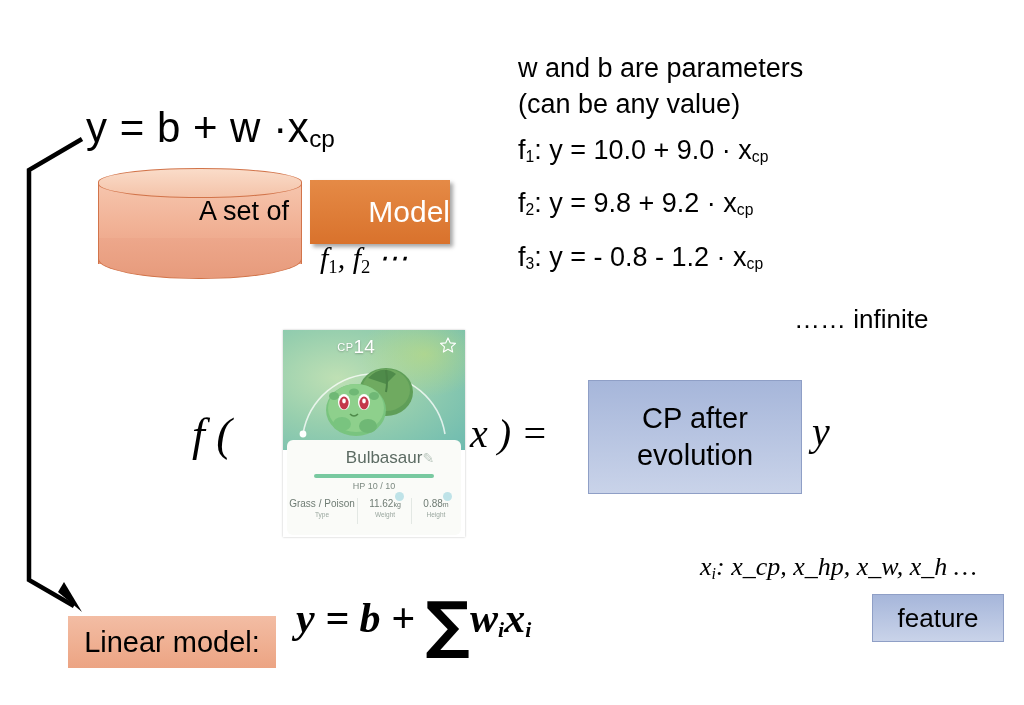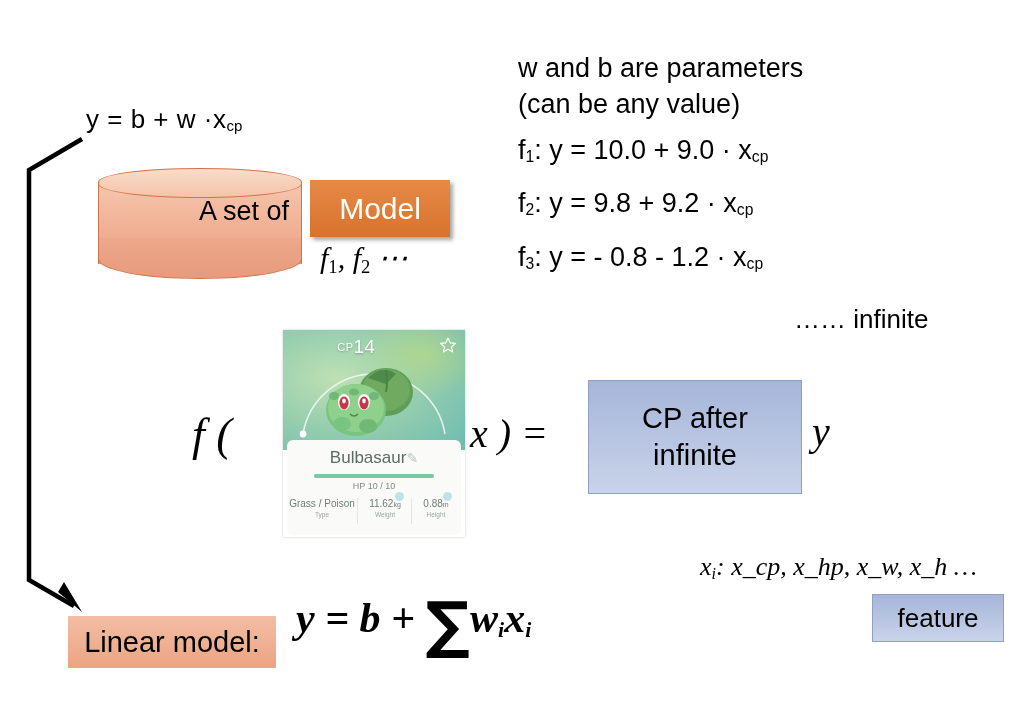--- a/index.html
+++ b/index.html
@@ -4,42 +4,42 @@
 <style>
   html,body{margin:0;padding:0;background:#fff;}
   body{width:1024px;height:705px;position:relative;overflow:hidden;
        font-family:"Liberation Sans",sans-serif;color:#000;}
   .stage{position:absolute;left:0;top:0;width:1024px;height:705px;}
   .abs{position:absolute;}
   .sans{font-family:"Liberation Sans",sans-serif;}
   .math{font-family:"Liberation Serif",serif;font-style:italic;}
 
   
-  #top-formula{left:86px;top:104px;font-size:26px;letter-spacing:.5px;white-space:nowrap;text-align:right;}
+  #top-formula{left:86px;top:104px;font-size:42px;letter-spacing:.5px;white-space:nowrap;text-align:right;}
   #top-formula sub{font-size:.58em;vertical-align:-.22em;letter-spacing:0;}
 
   
   #cylinder{left:98px;top:168px;width:204px;height:110px;}
   #cyl-body{position:absolute;left:0;top:14px;width:202px;height:82px;
     background:linear-gradient(to bottom,#f6c6ae 0%,#f1b195 55%,#eaa184 100%);
     border-left:1.5px solid #d2744a;border-right:1.5px solid #d2744a;}
   #cyl-bottom{position:absolute;left:0;top:70px;width:202px;height:40px;
     border:1.5px solid #d2744a;border-top:none;border-radius:0 0 101px 101px/0 0 20px 20px;
     background:linear-gradient(to bottom,#eda78b,#e79b7c);}
   #cyl-top{position:absolute;left:0;top:0;width:202px;height:28px;
     border:1.5px solid #d2744a;border-radius:101px/14px;
     background:linear-gradient(to bottom,#fadcc9,#f4c3a9);}
   #cyl-label{position:absolute;left:16px;top:26px;width:204px;text-align:center;
     font-size:27px;line-height:34px;padding-left:28px;}
 
   
-  #model-box{left:310px;top:180px;width:140px;height:57px;
+  #model-box{left:310px;top:180px;width:140px;height:64px;
     background:linear-gradient(to bottom,#e58a46,#d9722c);
     box-shadow:3px 3px 4px rgba(0,0,0,.35);
-    display:flex;align-items:center;justify-content:center;
+    display:flex;align-items:center;justify-content:flex-end;
     color:#fff;font-size:30px;}
   #model-fs{left:320px;top:240px;font-size:30px;}
   #model-fs sub{font-size:.62em;vertical-align:-.25em;font-style:normal;}
 
   
   #params{left:518px;top:50px;font-size:27px;line-height:36px;white-space:nowrap;}
   #params .eq{margin-top:10px;}
   #params sub{font-size:.58em;vertical-align:-.22em;}
   #infinite{left:794px;top:304px;font-size:26px;}
 
@@ -62,21 +62,21 @@
   #poke-top:after{content:"";position:absolute;left:0;top:0;width:182px;height:120px;
     background:radial-gradient(ellipse 60% 60% at 78% 20%,rgba(198,222,120,.55),rgba(198,222,120,0) 60%);}
   #cp-text{position:absolute;left:0;top:6px;width:146px;text-align:center;
     color:#fff;font-size:19px;text-shadow:0 1px 2px rgba(0,0,0,.25);z-index:3;}
   #cp-text .cp-sm{font-size:11px;letter-spacing:.5px;vertical-align:2px;}
   #star{position:absolute;right:8px;top:6px;z-index:3;}
   #arc{position:absolute;left:0;top:0;z-index:2;}
   #bulb{position:absolute;left:37px;top:32px;z-index:2;}
   #poke-bot{position:absolute;left:4px;top:110px;width:174px;height:95px;
     background:#fafbf8;border-radius:6px;z-index:4;}
-  #poke-name{position:absolute;left:0;top:8px;width:174px;text-align:center;
+  #poke-name{position:absolute;left:16px;top:8px;width:174px;text-align:center;
     color:#5c6b63;font-size:17px;}
   #poke-name .pencil{color:#b9c6bd;font-size:14px;}
   #hp-bar{position:absolute;left:27px;top:34px;width:120px;height:4px;
     background:#78c9a0;border-radius:2px;}
   #hp-text{position:absolute;left:0;top:41px;width:174px;text-align:center;
     color:#7d8a82;font-size:9px;}
   .stat{position:absolute;top:58px;text-align:center;color:#6e7b73;}
   .stat .val{font-size:10px;display:block;}
   .stat .val .unit{font-size:7px;}
   .stat .cap{font-size:6.5px;color:#9aa79f;display:block;margin-top:2px;}
@@ -204,21 +204,21 @@
       </div>
       <div class="stat-dot" style="left:156px;top:52px;"></div>
     </div>
   </div>
 
   <div id="x-paren" class="abs sans"><span class="xi">x )  =</span></div>
 
   <div id="cp-box" class="abs sans">
     <div>
       <div>CP after</div>
-      <div>infinite</div>
+      <div>evolution</div>
     </div>
   </div>
 
   <div id="y-out" class="abs math">y</div>
 
   <div id="lin-box" class="abs sans">
     <span>Linear model:</span>
   </div>
   <div id="lin-eq" class="abs math"><span>y</span>
     <span>=</span>

